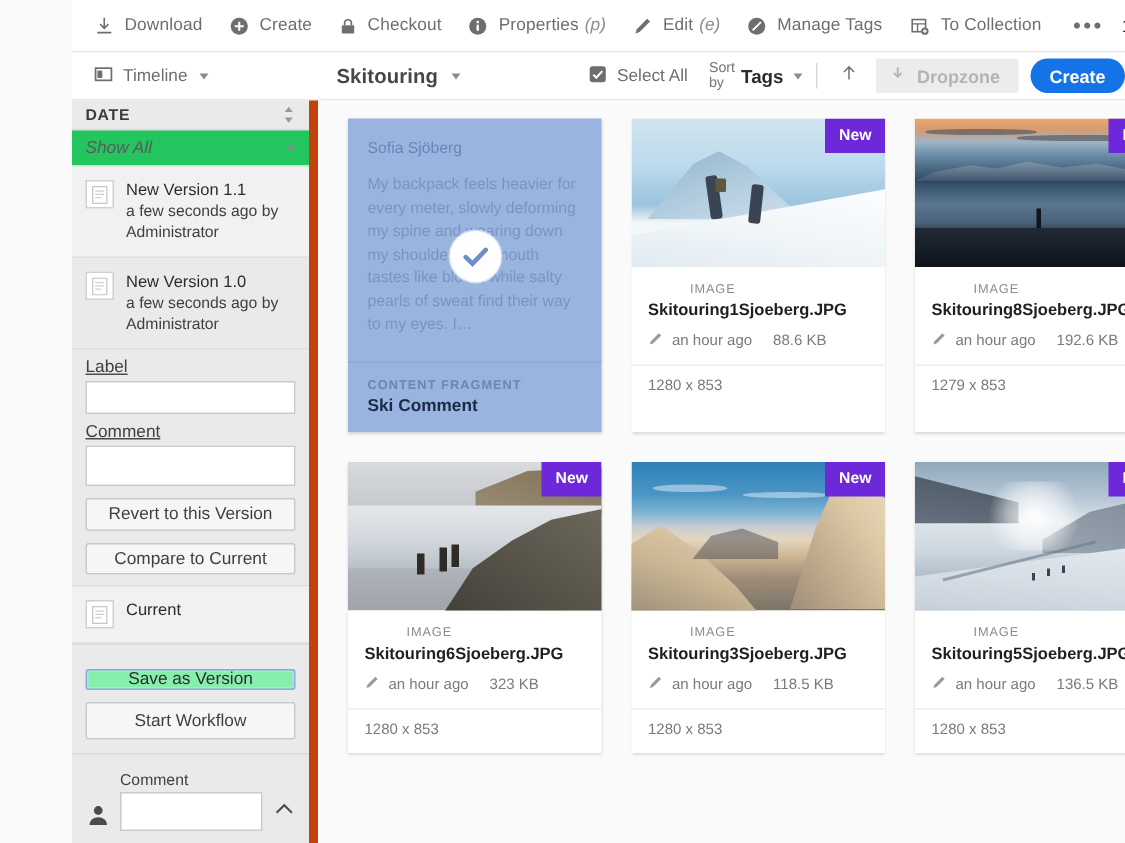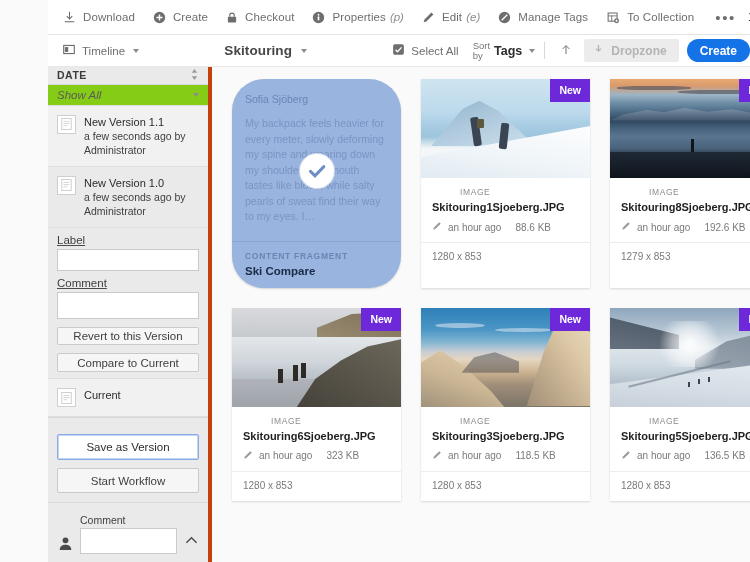--- a/index.html
+++ b/index.html
@@ -68,33 +68,33 @@
   }
   .viewsel { display: flex; align-items: center; gap: 5px; margin-left: 12px; cursor: pointer; }
 
   
   .body { flex: 1 1 auto; display: flex; min-height: 0; }
 
   
   .rail {
     width: 164px; min-width: 164px;
     background: #eaeaea;
-    border-right: 4px solid #c2410c;
+    border-right: 6px solid #c2410c;
     display: flex; flex-direction: column;
     position: relative;
   }
   .rail-scroll { flex: 1 1 auto; overflow: hidden; display: flex; flex-direction: column; }
   .rail-head {
     height: 24px; display: flex; align-items: center; justify-content: space-between;
     padding: 0 9px; font-size: 10.5px; font-weight: 700; color: #3b3b3b; letter-spacing: .5px;
     border-bottom: 1px solid #d9d9d9;
   }
   .sorter { font-size: 9px; color: #8a8a8a; line-height: 8px; cursor: pointer; }
   .showall {
-    height: 28px; background: #84cc16; border-bottom: 1px solid #dcdcdc;
+    height: 28px; background: #22c55e; border-bottom: 1px solid #dcdcdc;
     display: flex; align-items: center; justify-content: space-between;
     padding: 0 9px; font-size: 11.5px; font-style: italic; color: #5a5a5a; cursor: pointer;
   }
   .ver-item {
     display: flex; gap: 8px; padding: 9px 8px 9px 9px;
     border-bottom: 1px solid #dedede; cursor: pointer;
   }
   .ver-item.alt { background: #f1f1f1; }
   .ver-item.cur { background: #f1f1f1; border-top: 1px solid #dedede; }
   .doc-ico {
@@ -111,22 +111,22 @@
   }
   .txt-area { height: 27px; }
   .rail-btn {
     display: block; width: calc(100% - 18px); margin: 8px 9px 0 9px;
     height: 25px; background: #f6f6f6; border: 1px solid #cacaca; border-radius: 2px;
     font-family: "Liberation Sans", sans-serif; font-size: 11.5px; color: #3f3f3f; cursor: pointer;
   }
   .rail-spacer { flex: 1 1 auto; }
   .rail-foot { border-top: 1px solid #d9d9d9; padding: 8px 0 0 0; background: #eaeaea; }
   .rail-btn.primary {
-    background: #ffffff; border: 1px solid #8aaae6; box-shadow: 0 0 0 1px #c3d5f4 inset;
-    color: #2c2c2c; height: 26px;
+    background: #86efac; border: 1px solid #8aaae6; box-shadow: 0 0 0 1px #c3d5f4 inset;
+    color: #2c2c2c; height: 14px;
   }
   .cmt-row {
     display: flex; align-items: flex-end; gap: 6px;
     border-top: 1px solid #d9d9d9; margin-top: 9px; padding: 7px 8px 8px 8px;
   }
   .avatar-ico { width: 18px; min-width: 18px; display: flex; justify-content: center; padding-bottom: 3px; }
   .cmt-mid { flex: 1 1 auto; }
   .cmt-lbl { font-size: 10.5px; color: #3f3f3f; margin-bottom: 2px; }
   .cmt-box { width: 100%; height: 26px; background: #fff; border: 1px solid #cacaca; }
   .caret-up { padding: 0 2px 4px 2px; cursor: pointer; }
@@ -138,21 +138,21 @@
     overflow: hidden;
   }
   .grid { display: flex; flex-wrap: wrap; gap: 20px 20px; align-content: flex-start; }
   .card {
     width: 169px; background: #fff;
     box-shadow: 0 1px 2px rgba(0,0,0,.14);
     position: relative; cursor: pointer;
   }
 
   
-  .card.frag { background: #99b4df; box-shadow: 0 1px 2px rgba(0,0,0,.16); border-radius: 32px; }
+  .card.frag { background: #99b4df; box-shadow: 0 1px 2px rgba(0,0,0,.16); }
   .frag-body { padding: 14px 13px 16px 13px; }
   .frag-author { font-size: 10.5px; color: #6b86b5; margin-bottom: 11px; }
   .frag-text { font-size: 10.5px; line-height: 15.5px; color: #7b94c2; }
   .frag-foot { border-top: 1px solid #8ca7d3; padding: 9px 13px 11px 13px; }
   .frag-kind { font-size: 8.5px; letter-spacing: .7px; color: #6b86b5; font-weight: 700; margin-bottom: 4px; }
   .frag-title { font-size: 11.5px; font-weight: 700; color: #1b2a45; }
   .check-badge {
     position: absolute; left: 50%; top: 92px; transform: translate(-50%,-50%);
     width: 34px; height: 34px; border-radius: 50%; background: #fff;
     display: flex; align-items: center; justify-content: center;
@@ -520,21 +520,21 @@
     <div class="cards">
       <div class="grid">
 
         <div class="card frag">
           <div class="frag-body">
             <div class="frag-author">Sofia Sjöberg</div>
             <div class="frag-text">My backpack feels heavier for every meter, slowly deforming my spine and wearing down my shoulders. My mouth tastes like blood, while salty pearls of sweat find their way to my eyes. I…</div>
           </div>
           <div class="frag-foot">
             <div class="frag-kind">CONTENT FRAGMENT</div>
-            <div class="frag-title">Ski Compare</div>
+            <div class="frag-title">Ski Comment</div>
           </div>
           <div class="check-badge">
             <svg width="30" height="30" viewBox="0 0 30 30">
                 <circle cx="15" cy="15" r="15" fill="#ffffff"></circle>
                 <path d="M8.5 15.4 13 19.8 21.8 10.6" stroke="#6f8fc4" stroke-width="3.1" fill="none" stroke-linecap="round"></path>
               </svg>
           </div>
         </div>
 
         <div class="card">

